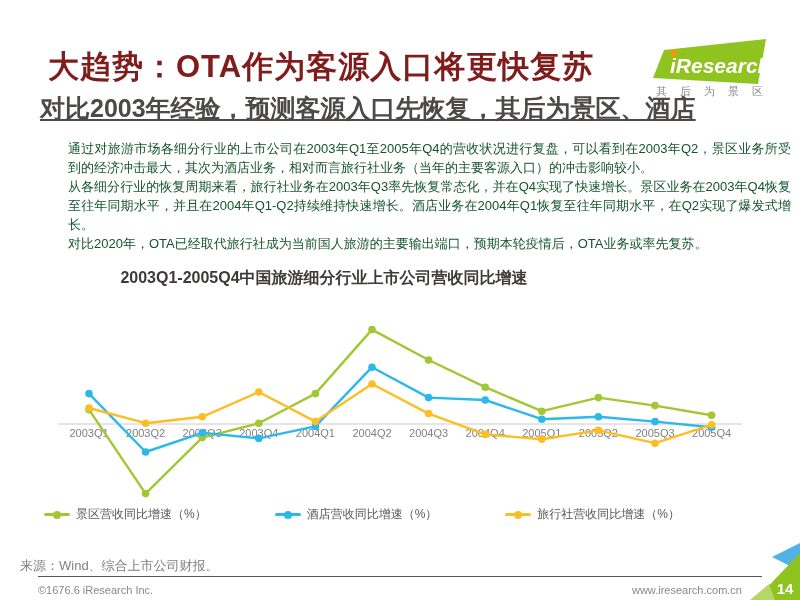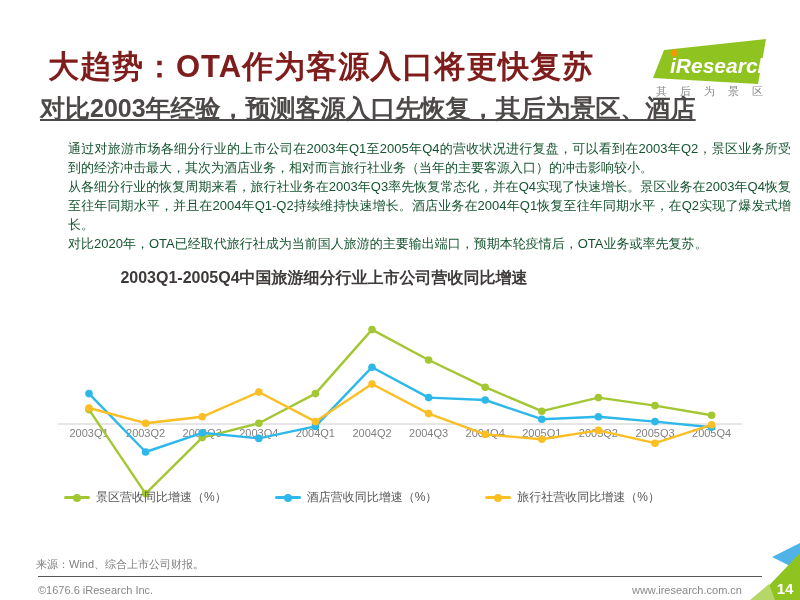--- a/index.html
+++ b/index.html
@@ -26,31 +26,31 @@
     position:absolute;left:656px;top:84px;width:112px;
     font-size:11px;color:#898989;letter-spacing:13px;white-space:nowrap;
   }
   
   .chart-title{
     position:absolute;left:0;top:268px;width:648px;margin:0;text-align:center;
     font-size:16px;font-weight:700;color:#3E3A39;
   }
   .chart-svg{position:absolute;left:40px;top:294px;}
   .legend{
-    position:absolute;left:0;top:489px;width:724px;
-    display:flex;justify-content:center;align-items:center;gap:48px;
+    position:absolute;left:0;top:506px;width:724px;
+    display:flex;justify-content:center;align-items:center;gap:68px;
   }
   .legend-item{display:flex;align-items:center;gap:6px;}
   .legend-marker{position:relative;width:26px;height:3px;border-radius:2px;}
   .legend-marker .legend-dot{
     position:absolute;left:9px;top:-2.5px;width:8px;height:8px;border-radius:50%;
   }
   .legend-label{font-size:12px;color:#595757;white-space:nowrap;}
   .source-note{
-    position:absolute;left:36px;top:557px;font-size:11px;color:#808080;
+    position:absolute;left:20px;top:557px;font-size:13px;color:#808080;
   }
   .footer-divider{
     position:absolute;left:38px;top:576px;width:724px;height:1px;background:#595757;
   }
   .footer-left{
     position:absolute;left:38px;top:584px;font-size:11px;color:#888888;
   }
   .footer-right{
     position:absolute;right:58px;top:584px;font-size:11px;color:#888888;text-decoration:none;
   }

